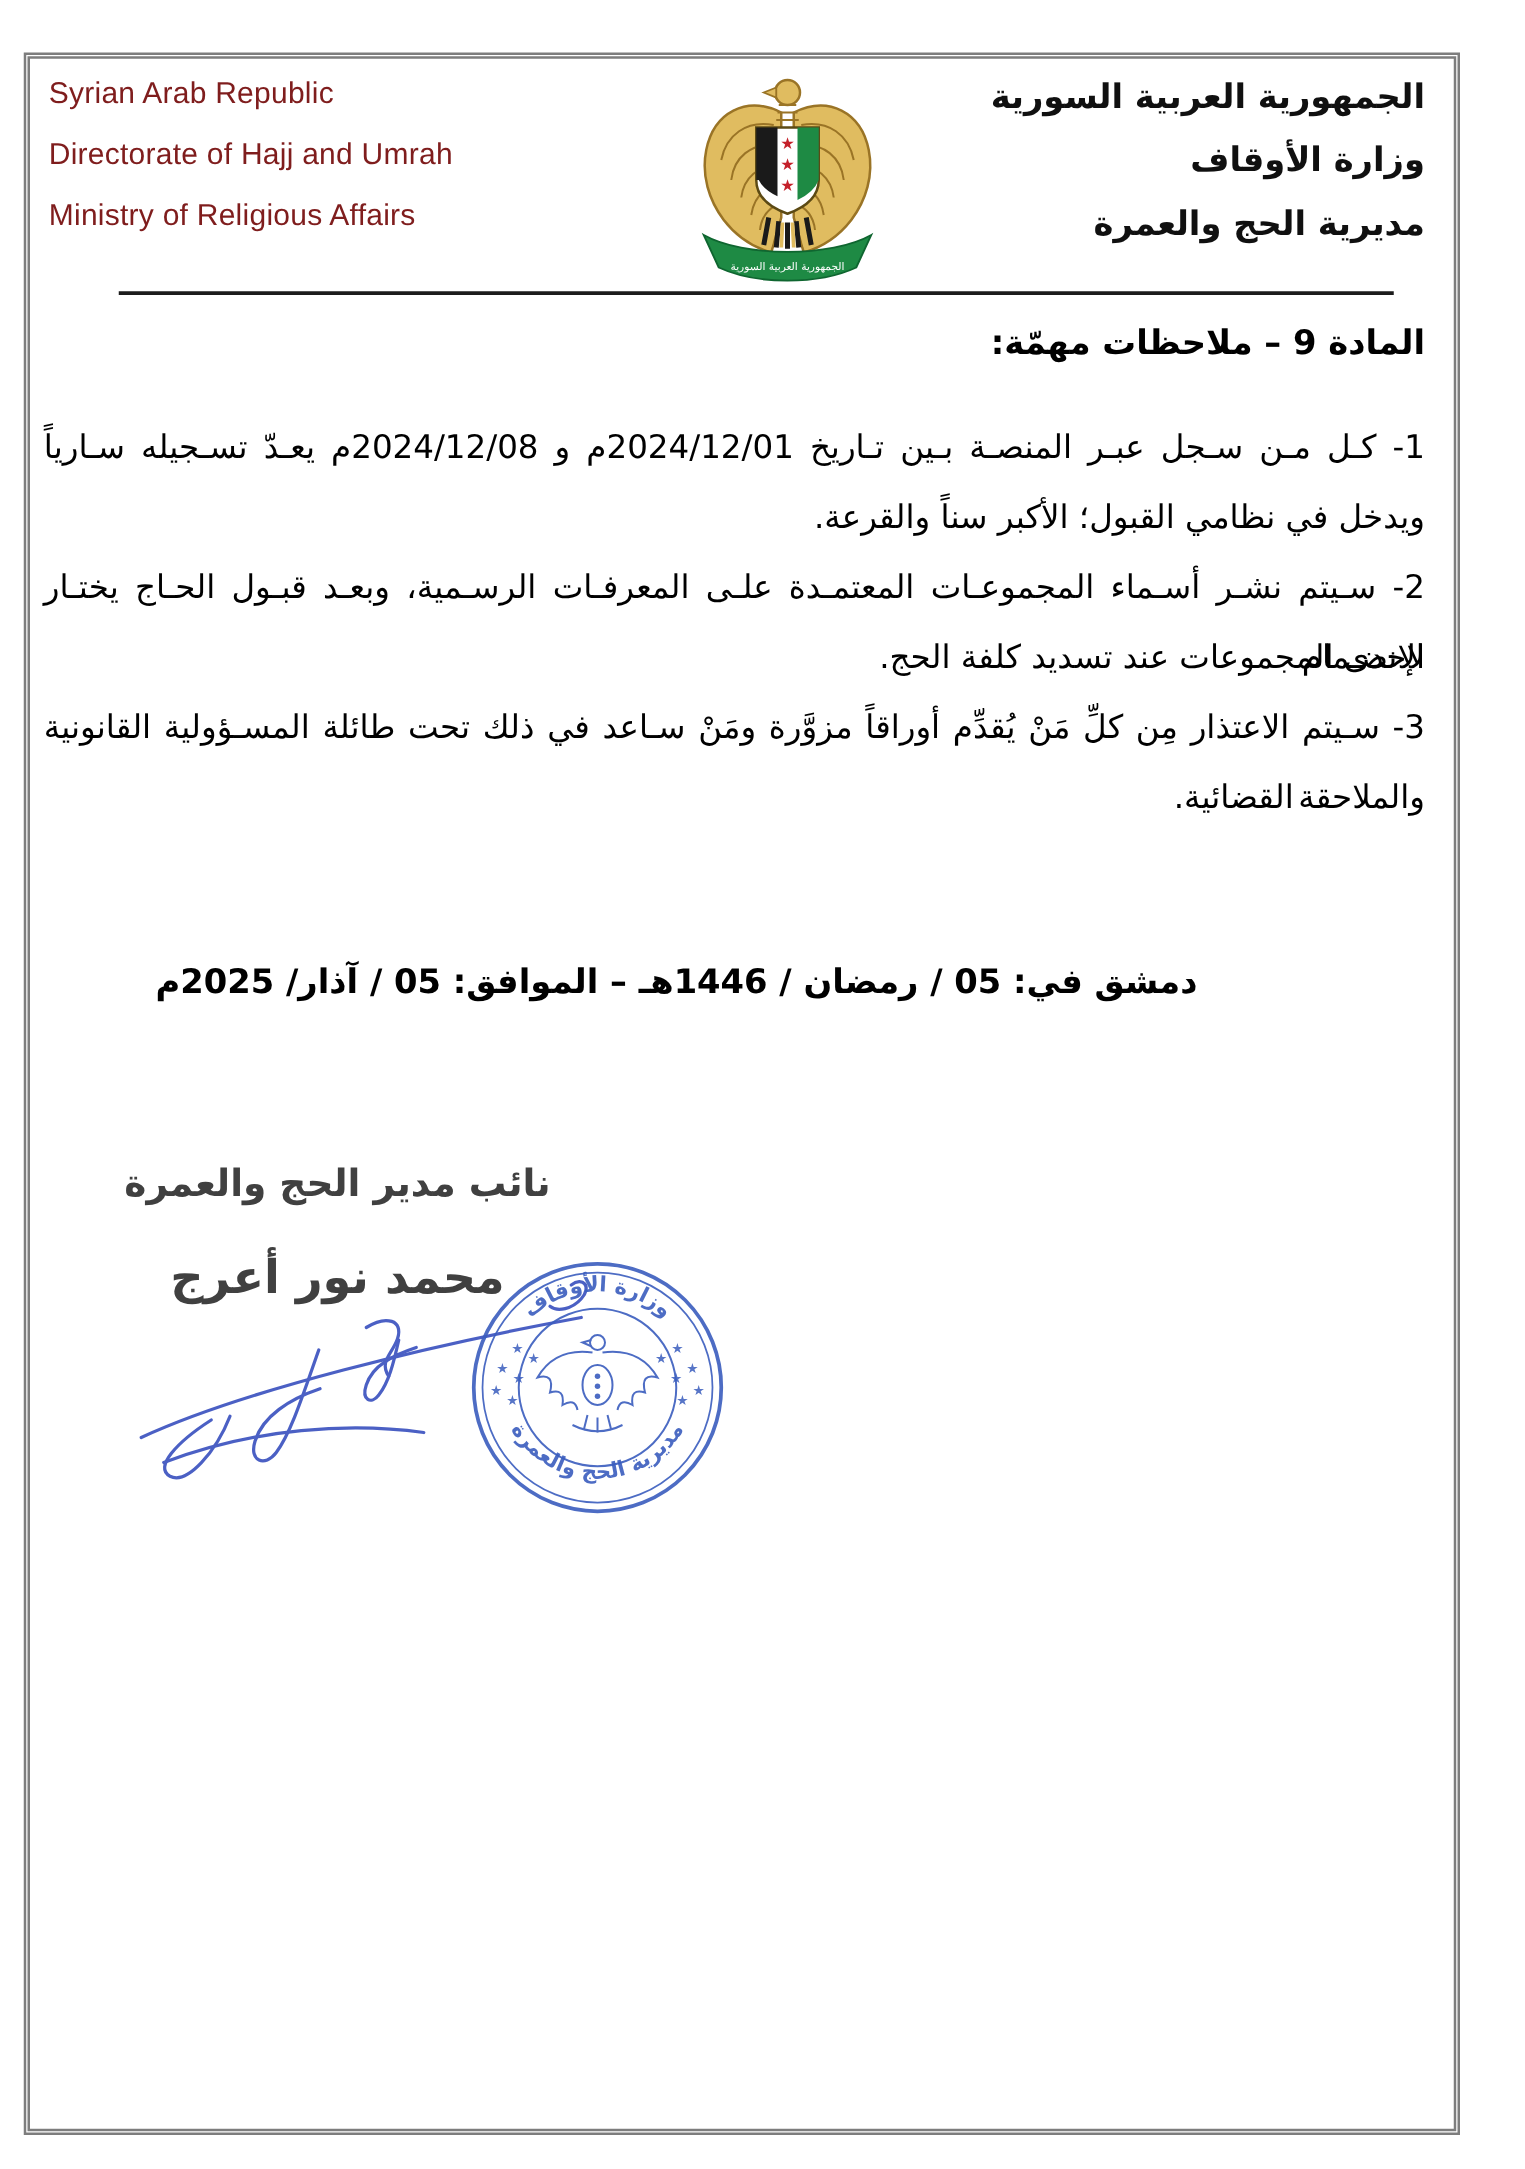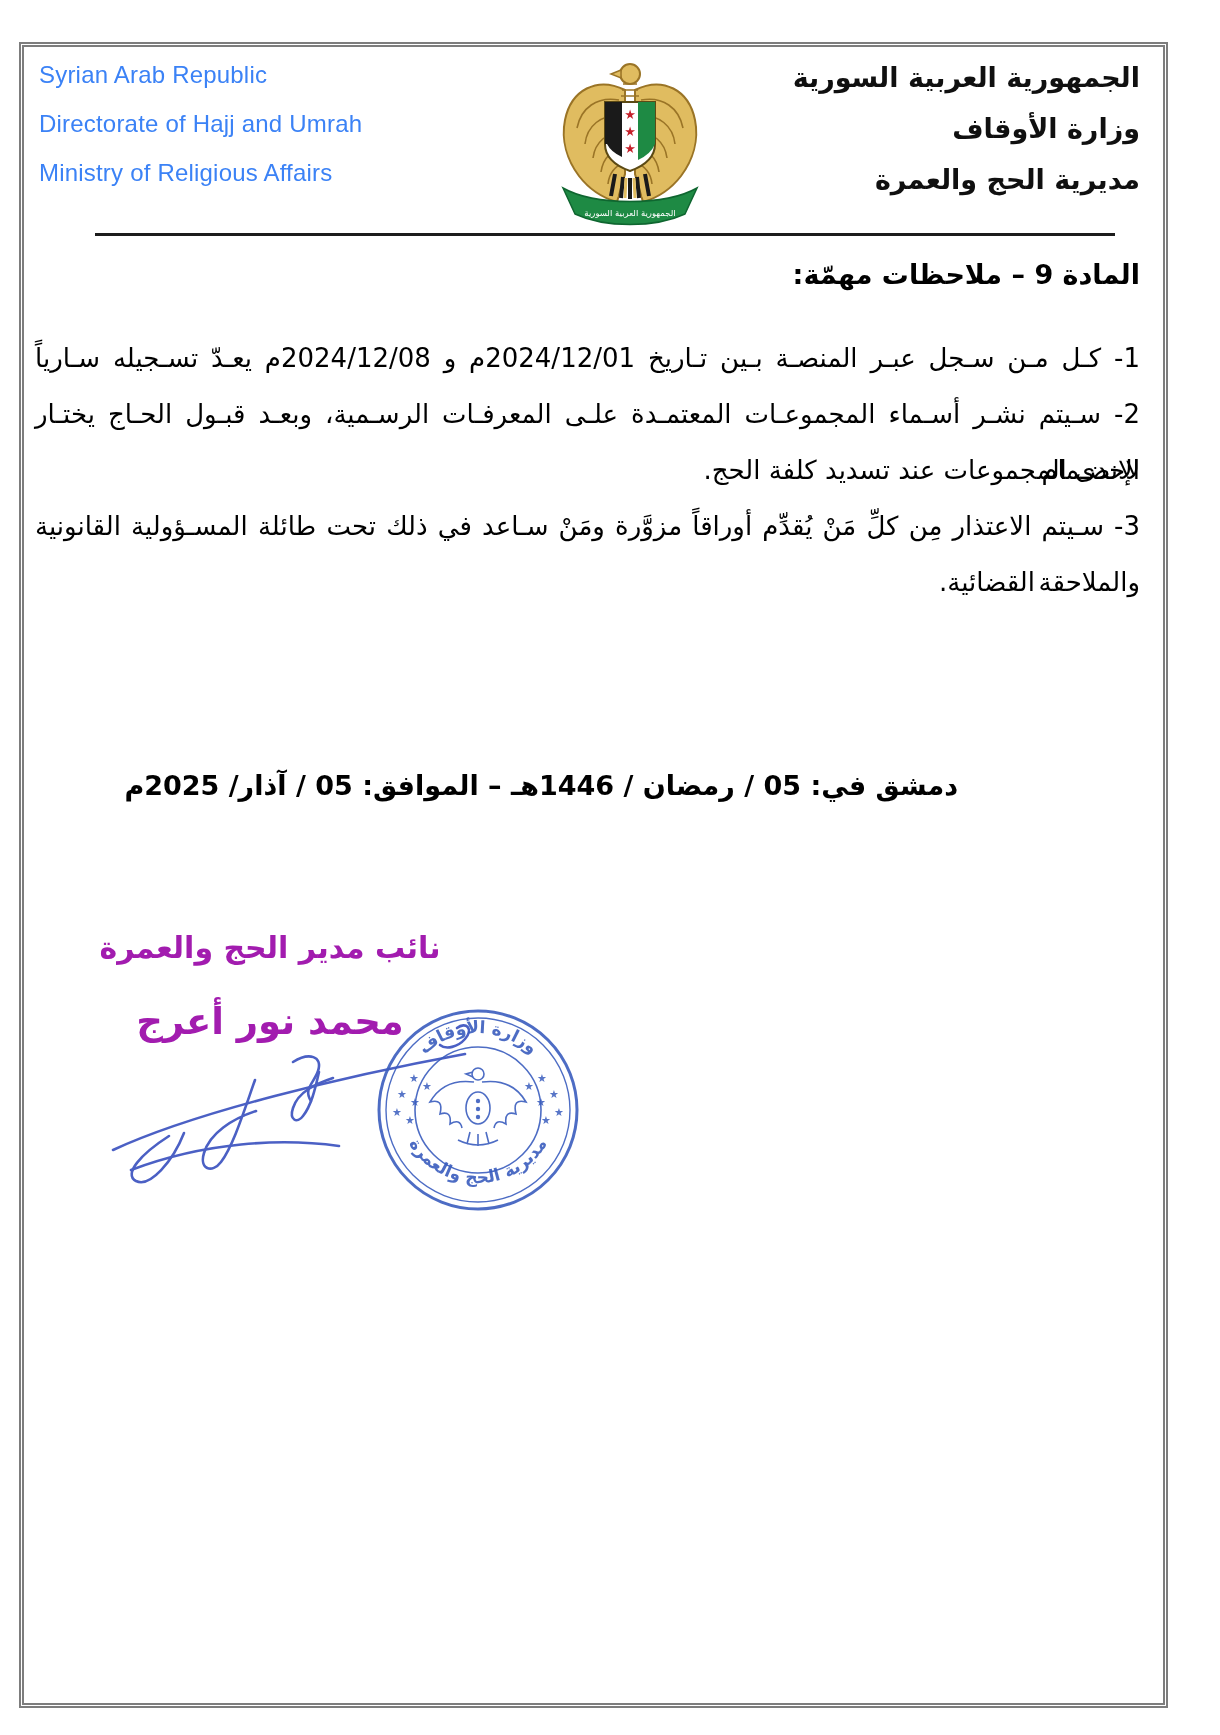--- a/index.html
+++ b/index.html
@@ -6,41 +6,41 @@
   body{
     width:1220px;height:1735px;position:relative;background:#ffffff;
     font-family:"DejaVu Sans",sans-serif;color:#000;overflow:hidden;
   }
   .frame{
     position:absolute;left:19px;top:42px;width:1149px;height:1666px;
     border:5px double #7d7d7d;box-sizing:border-box;background:#fff;
   }
   
   .hdr-en{position:absolute;left:39px;top:50px;font-family:"Liberation Sans",sans-serif;
-    font-size:24px;color:#3b82f6;letter-spacing:.2px;}
+    font-size:24px;color:#7f1d1d;letter-spacing:.2px;}
   .hdr-en .hl{height:49px;line-height:49px;}
   .hdr-ar{position:absolute;right:80px;top:52px;direction:rtl;text-align:right;
     font-size:27px;font-weight:bold;color:#101010;}
   .hdr-ar .hl{height:51px;line-height:51px;}
   .emblem{position:absolute;left:545px;top:56px;}
   .rule{position:absolute;left:95px;top:233px;width:1020px;height:3px;background:#1c1c1c;}
   
   .body-text{position:absolute;right:80px;left:35px;top:250px;direction:rtl;
     font-size:26px;color:#000;}
   .doc-title{font-weight:bold;font-size:27px;height:50px;line-height:50px;
     text-align:right;margin-bottom:30px;}
   .line{height:56px;line-height:56px;}
   .line.full{text-align:justify;text-align-last:justify;white-space:normal;}
   .line.rest{text-align:right;white-space:nowrap;}
   .line.indent{padding-right:105px;}
   .date-line{position:absolute;top:770px;right:262px;direction:rtl;font-weight:bold;
     font-size:27px;white-space:nowrap;color:#000;}
   
   .sig-block{position:absolute;left:95px;top:922px;width:350px;text-align:center;
-    direction:rtl;font-weight:bold;color:#a21caf;}
+    direction:rtl;font-weight:bold;color:#404040;}
   .sig-title{font-size:30px;line-height:52px;}
   .sig-name{font-size:37px;line-height:52px;margin-top:22px;}
   .stamp{position:absolute;left:374px;top:1006px;}
   .sig-scribble{position:absolute;left:105px;top:1020px;}
 </style>
 </head>
 <body>
 
 <div class="frame"></div>
 
@@ -80,20 +80,21 @@
   <div class="hl">الجمهورية العربية السورية</div>
   <div class="hl">وزارة الأوقاف</div>
   <div class="hl">مديرية الحج والعمرة</div>
 </div>
 
 <div class="rule"></div>
 
 <div class="body-text">
   <div class="doc-title">المادة 9 – ملاحظات مهمّة:</div>
   <div class="line full">1- كـل مـن سـجل عبـر المنصـة بـين تـاريخ 2024/12/01م و 2024/12/08م يعـدّ تسـجيله سـارياً</div>
+  <div class="line rest">ويدخل في نظامي القبول؛ الأكبر سناً والقرعة.</div>
   <div class="line full">2- سـيتم نشـر أسـماء المجموعـات المعتمـدة علـى المعرفـات الرسـمية، وبعـد قبـول الحـاج يختـار الانضـمام</div>
   <div class="line rest">لإحدى المجموعات عند تسديد كلفة الحج.</div>
   <div class="line full">3- سـيتم الاعتذار مِن كلِّ مَنْ يُقدِّم أوراقاً مزوَّرة ومَنْ سـاعد في ذلك تحت طائلة المسـؤولية القانونية والملاحقة</div>
   <div class="line rest indent">القضائية.</div>
 </div>
 
 <div class="date-line">دمشق في: 05 / رمضان / 1446هـ – الموافق: 05 / آذار/ 2025م</div>
 
 <div class="sig-block">
   <div class="sig-title">نائب مدير الحج والعمرة</div>

